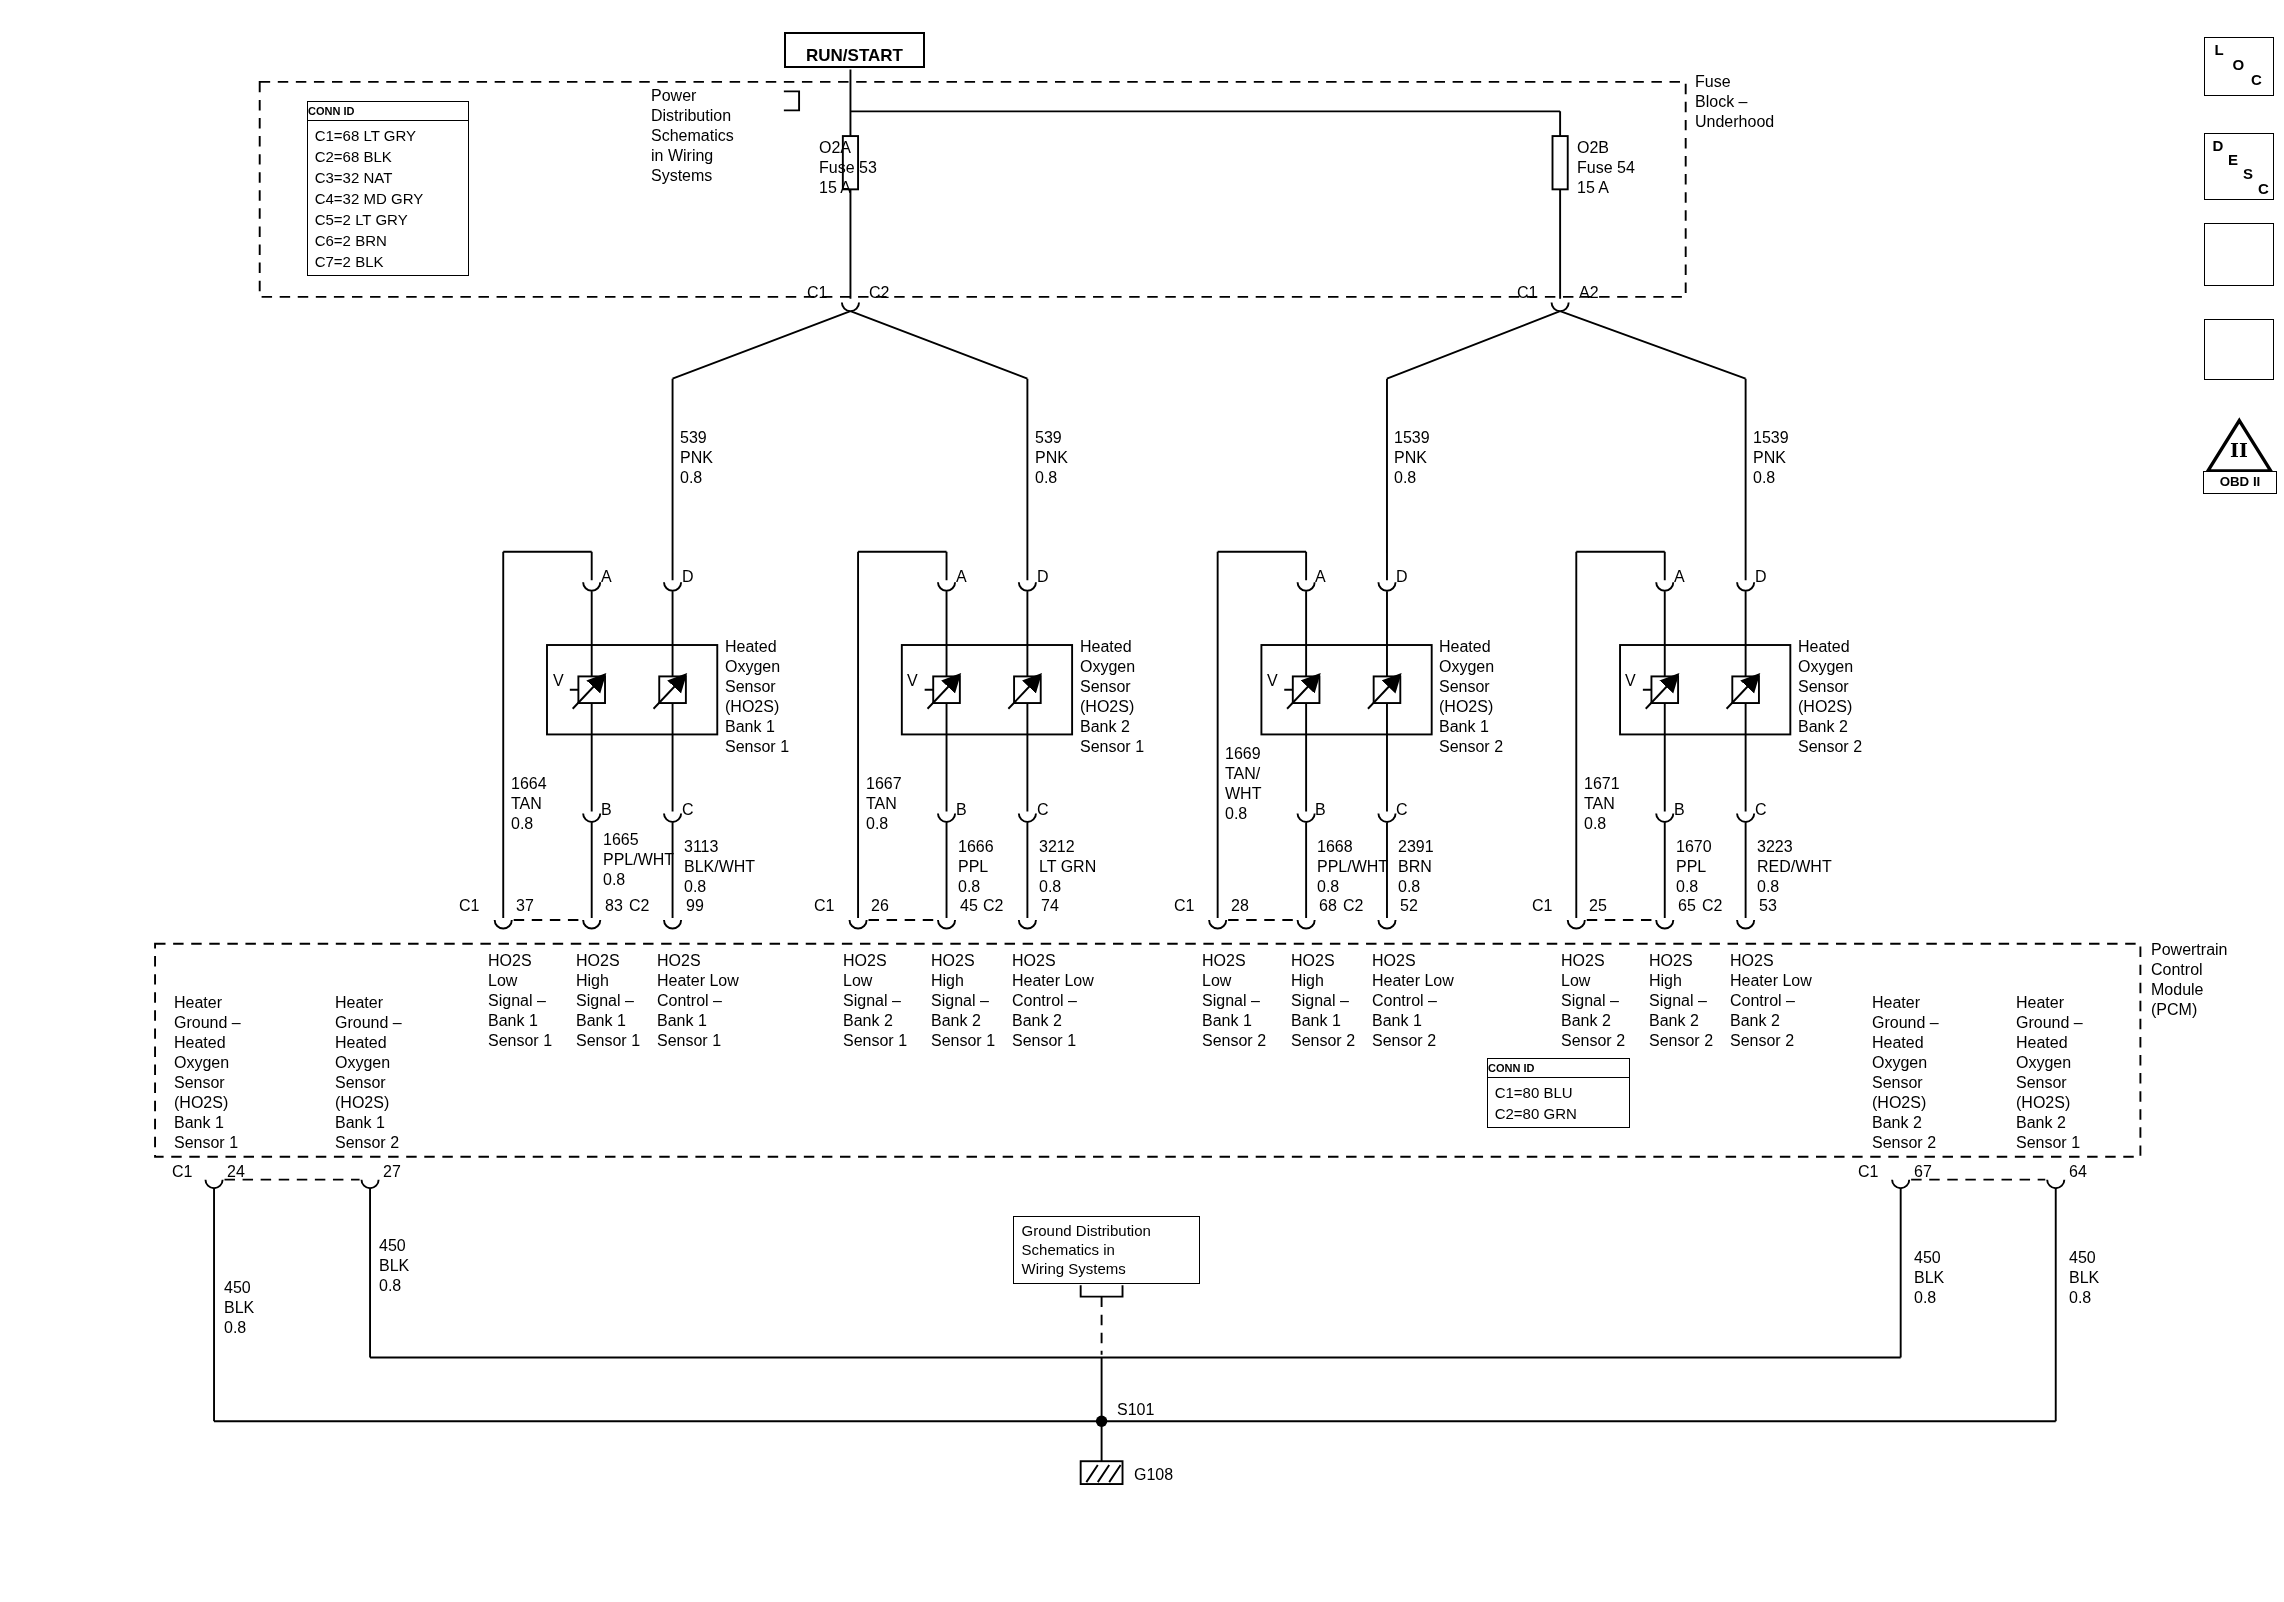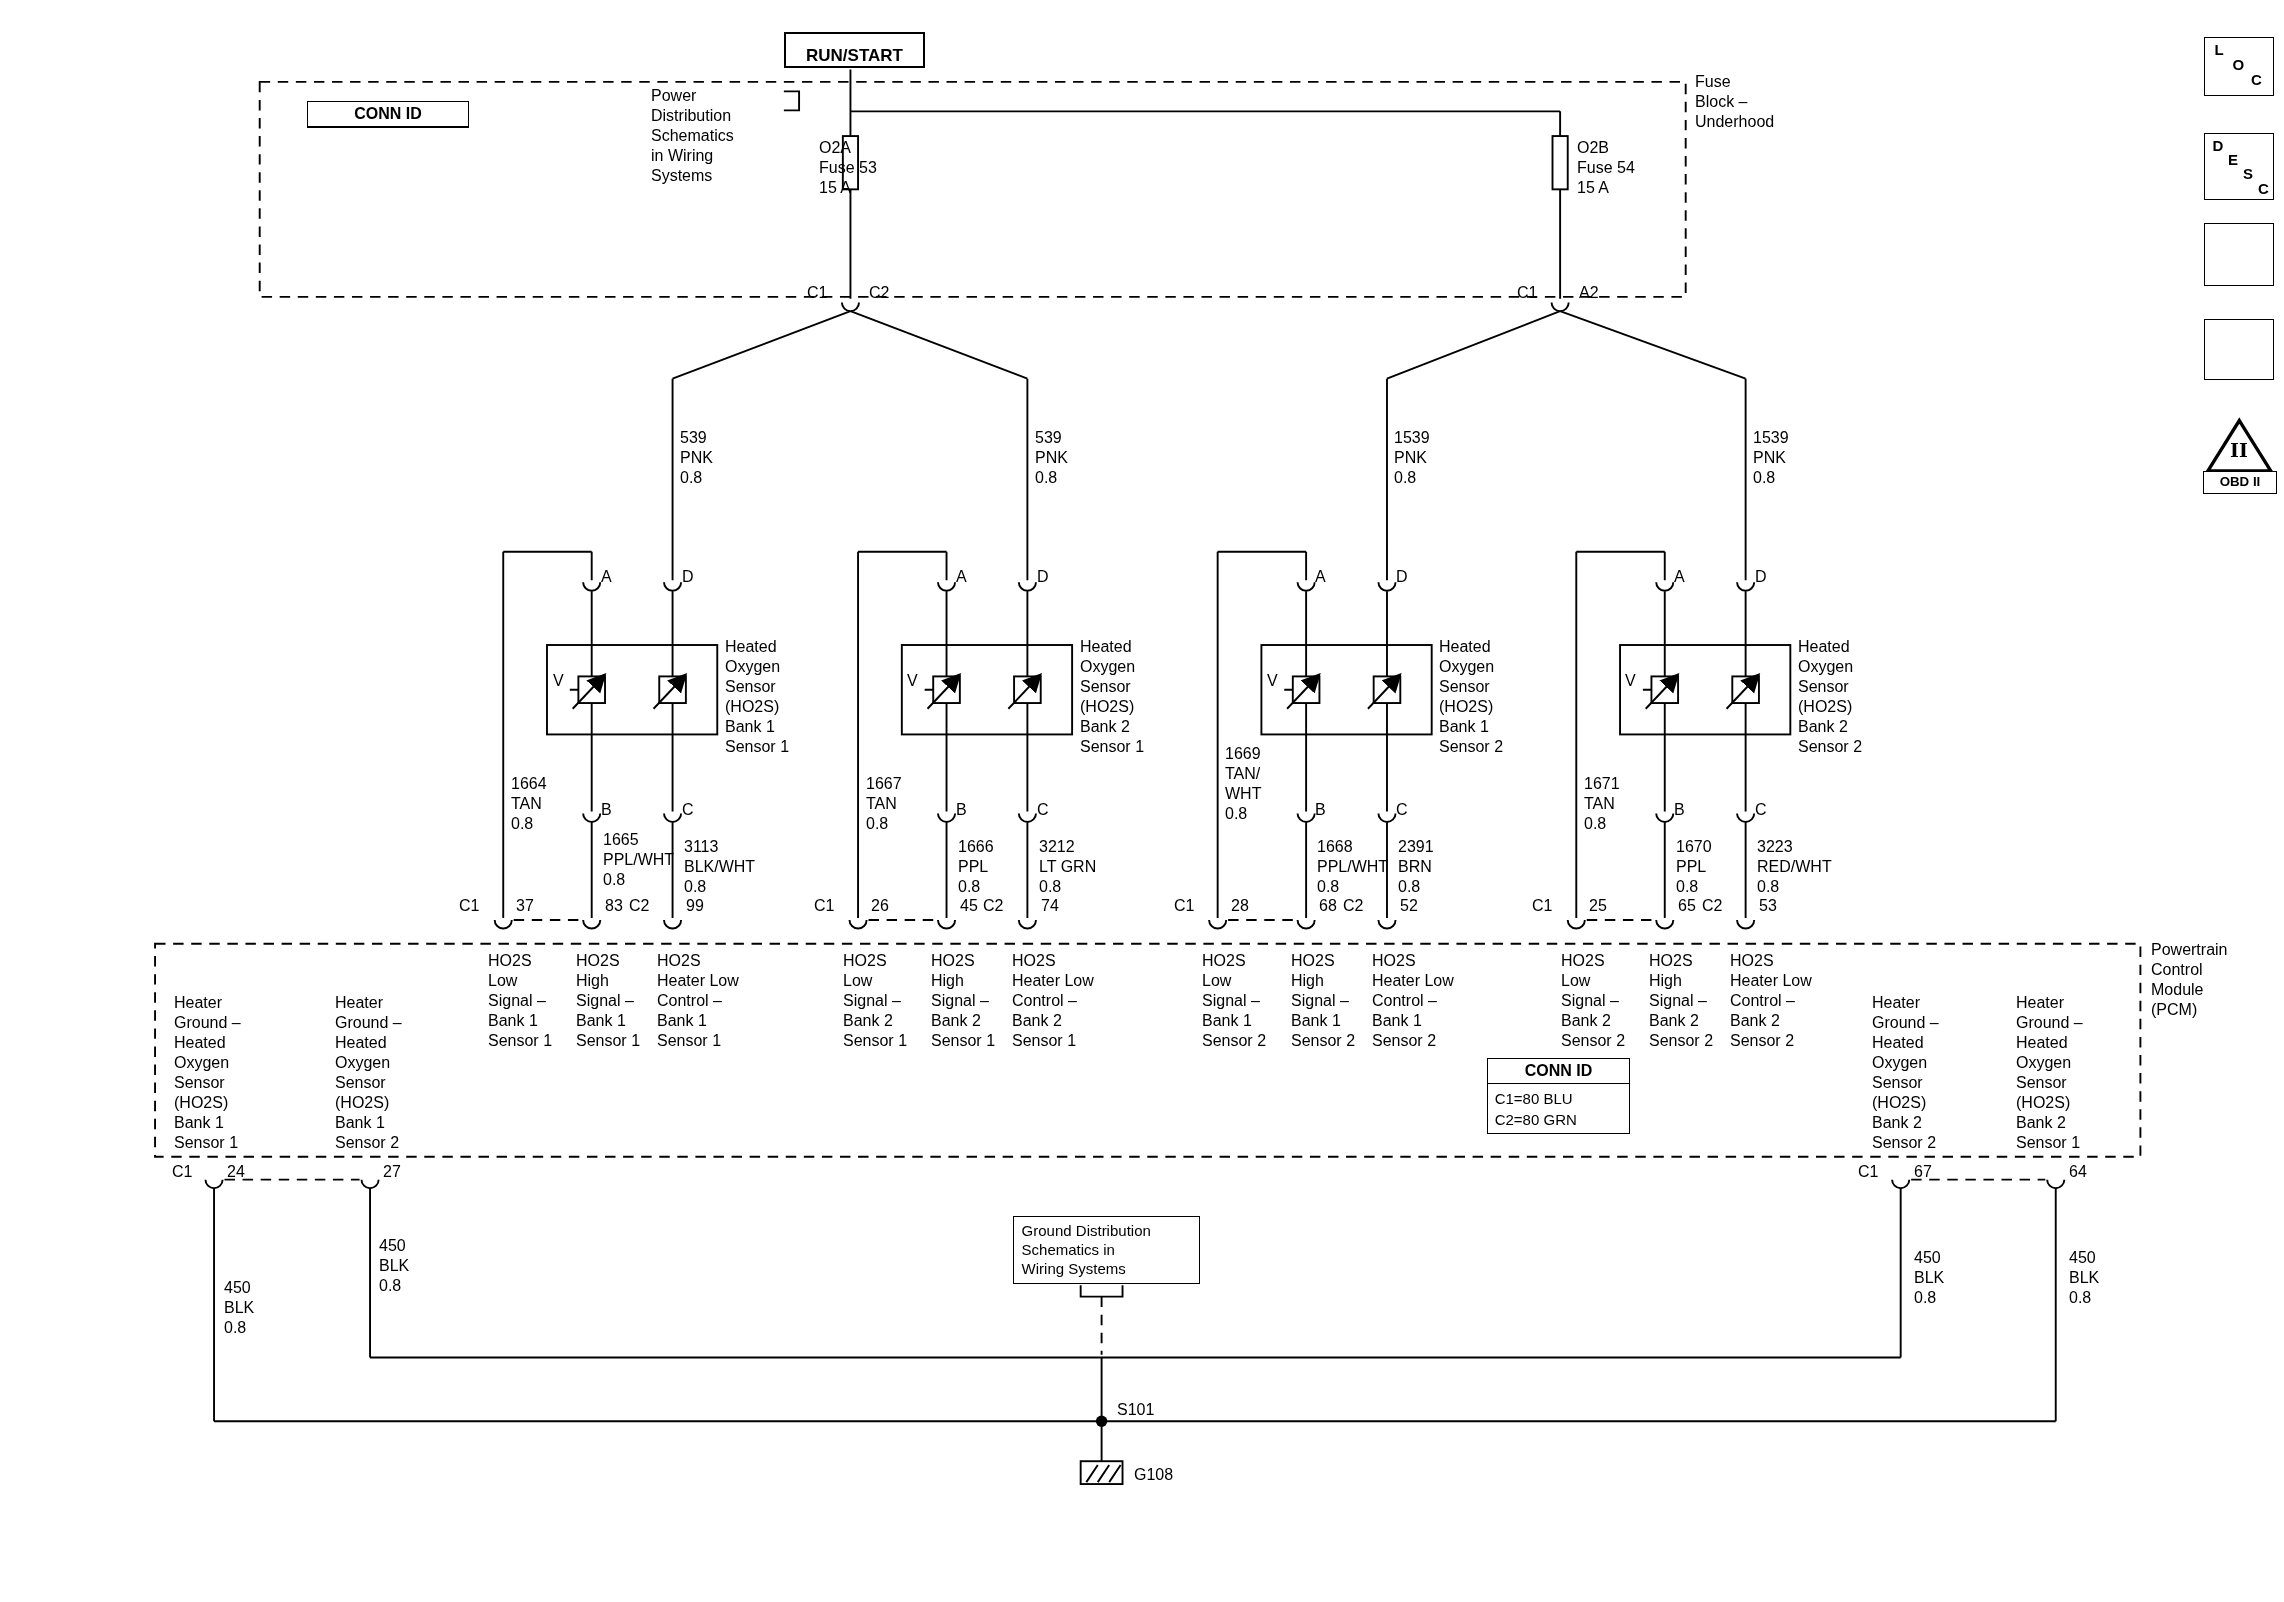--- a/index.html
+++ b/index.html
@@ -7,22 +7,22 @@
   .stage { position:relative; width:2285px; height:1603px; background:#fff;
            font-family:"Liberation Sans","DejaVu Sans",sans-serif; color:#000; overflow:hidden; }
   svg.wires { position:absolute; left:0; top:0; }
   .wires path, .wires rect, .wires line { stroke:#000; stroke-width:2; fill:none; }
   .wires .dash { stroke-dasharray:11 8; }
   .wires .fill { fill:#000; stroke:none; }
   .lbl { position:absolute; font-size:16px; line-height:20px; white-space:pre-line; }
   .run-start { position:absolute; border:2.9px solid #000; background:#fff; display:flex;
                align-items:flex-end; justify-content:center; font-weight:bold; font-size:17px; }
   .table-box { position:absolute; border:1.9px solid #000; background:#fff; }
-  .table-title { border-bottom:1.9px solid #000; text-align:center; font-weight:bold;
-                 font-size:16px; padding:2.9px 0; }
+  .table-title { border-bottom:1.9px solid #000; text-align:left; font-weight:bold;
+                 font-size:11px; padding:2.9px 0; }
   .table-rows { padding:3.8px 6.7px; font-size:15px; line-height:21px; white-space:pre-line; }
   .note-box { position:absolute; border:1.9px solid #000; background:#fff; padding:3.8px 7.6px;
               font-size:15px; line-height:19px; white-space:pre-line; }
   .icon-box { position:absolute; border:1.9px solid #000; background:#fff; }
   .icon-letter { position:absolute; font-size:15px; font-weight:bold; line-height:15px; }
   .obd-label { position:absolute; border:1.9px solid #000; background:#fff; text-align:center;
                font-size:13.3px; font-weight:bold; line-height:19px; }
   .obd-mark { position:absolute; font-family:"DejaVu Serif",serif; font-weight:bold;
               font-size:19px; text-align:center; }
 </style>
@@ -134,20 +134,27 @@
 Distribution
 Schematics
 in Wiring
 Systems</div>
 
   <div class="lbl" style="left:1695px;top:72px">Fuse
 Block –
 Underhood</div>
   <div class="table-box" style="left:307px;top:101px;width:162px">
     <div class="table-title">CONN ID</div>
+    <div class="table-rows">C1=68 LT GRY
+C2=68 BLK
+C3=32 NAT
+C4=32 MD GRY
+C5=2 LT GRY
+C6=2 BRN
+C7=2 BLK</div>
   </div>
   <div class="lbl" style="left:819px;top:138px">O2A
 Fuse 53
 15 A</div>
   <div class="lbl" style="left:1577px;top:138px">O2B
 Fuse 54
 15 A</div>
   <div class="lbl" style="left:807px;top:283px">C1</div>
   <div class="lbl" style="left:869px;top:283px">C2</div>
   <div class="lbl" style="left:1517px;top:283px">C1</div>

